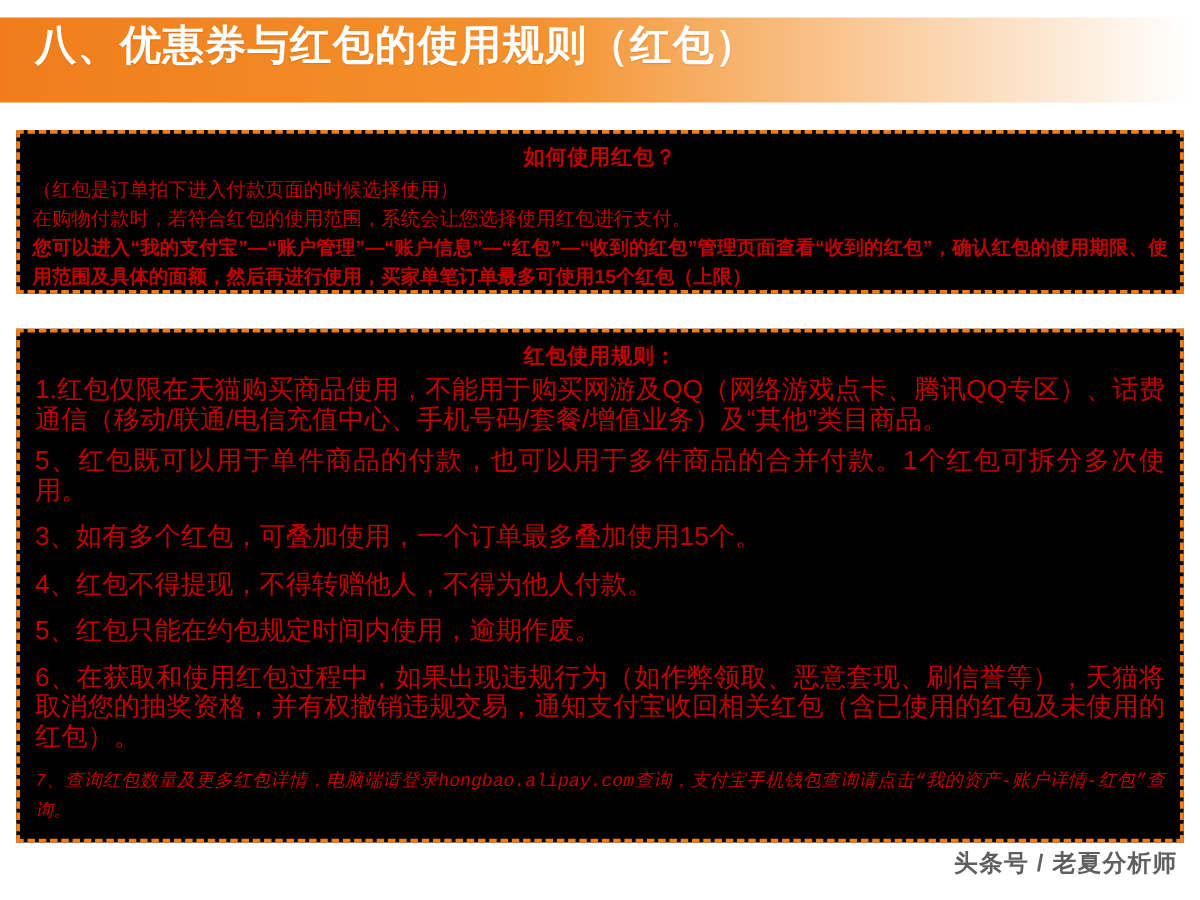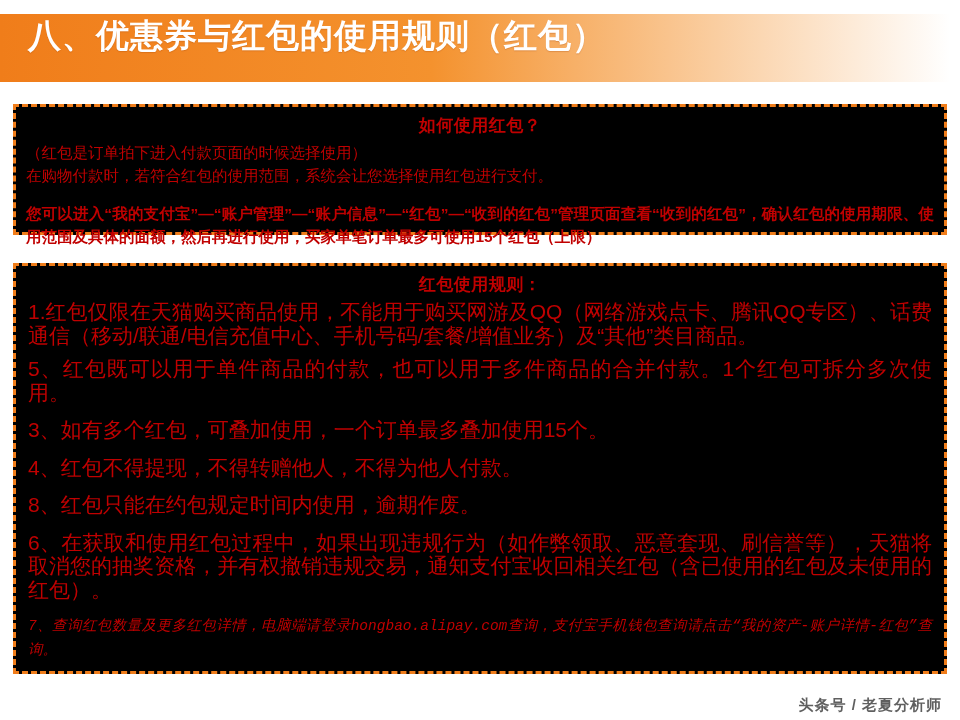--- a/index.html
+++ b/index.html
@@ -68,21 +68,20 @@
 
   .body-line {
     color: #c00000;
     font-size: 15.5px;
     line-height: 23px;
     margin: 0;
     text-align: justify;
   }
   .body-line.bold {
     font-weight: bold;
-    margin-top: 15px;
   }
 
   .rule-item {
     color: #c00000;
     font-size: 21px;
     line-height: 23.5px;
     margin: 0 0 14px 0;
     text-align: justify;
   }
   .rule-item:last-child {
@@ -94,23 +93,23 @@
   }
   .mono {
     font-family: "Liberation Mono", "DejaVu Sans Mono", monospace;
     font-size: 14.5px;
   }
 
   
   .footer {
     position: absolute;
     right: 18px;
-    bottom: 5px;
+    bottom: 16px;
     color: #4a4a4a;
-    font-size: 15px;
+    font-size: 19px;
     font-weight: bold;
     letter-spacing: 1px;
     opacity: 0.88;
   }
 </style>
 </head>
 <body>
 
 <div class="title-bar">
   <div class="title-text">八、优惠券与红包的使用规则（红包）</div>
@@ -122,18 +121,18 @@
   <p class="body-line">在购物付款时，若符合红包的使用范围，系统会让您选择使用红包进行支付。</p>
   <p class="body-line bold">您可以进入“我的支付宝”—“账户管理”—“账户信息”—“红包”—“收到的红包”管理页面查看“收到的红包”，确认红包的使用期限、使用范围及具体的面额，然后再进行使用，买家单笔订单最多可使用15个红包（上限）</p>
 </div>
 
 <div class="panel panel-bottom">
   <div class="panel-heading">红包使用规则：</div>
   <p class="rule-item tight">1.红包仅限在天猫购买商品使用，不能用于购买网游及QQ（网络游戏点卡、腾讯QQ专区）、话费通信（移动/联通/电信充值中心、手机号码/套餐/增值业务）及“其他”类目商品。</p>
   <p class="rule-item">5、红包既可以用于单件商品的付款，也可以用于多件商品的合并付款。1个红包可拆分多次使用。</p>
   <p class="rule-item">3、如有多个红包，可叠加使用，一个订单最多叠加使用15个。</p>
   <p class="rule-item">4、红包不得提现，不得转赠他人，不得为他人付款。</p>
-  <p class="rule-item">8、红包只能在约包规定时间内使用，逾期作废。</p>
+  <p class="rule-item">5、红包只能在约包规定时间内使用，逾期作废。</p>
   <p class="rule-item">6、在获取和使用红包过程中，如果出现违规行为（如作弊领取、恶意套现、刷信誉等），天猫将取消您的抽奖资格，并有权撤销违规交易，通知支付宝收回相关红包（含已使用的红包及未使用的红包）。</p>
   <p class="rule-item mono">7、查询红包数量及更多红包详情，电脑端请登录hongbao.alipay.com查询，支付宝手机钱包查询请点击“我的资产-账户详情-红包”查询。</p>
 </div>
 
 <div class="footer">头条号 / 老夏分析师</div>
 
 </body></html>

